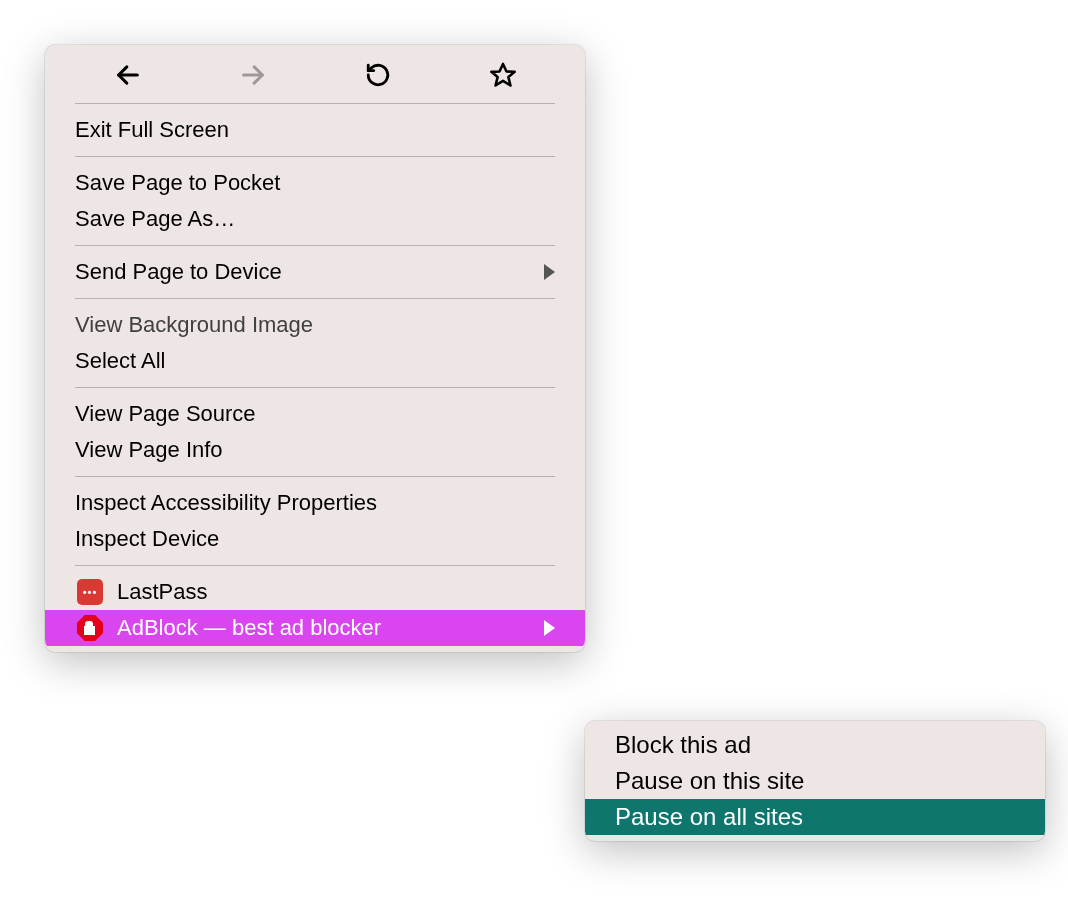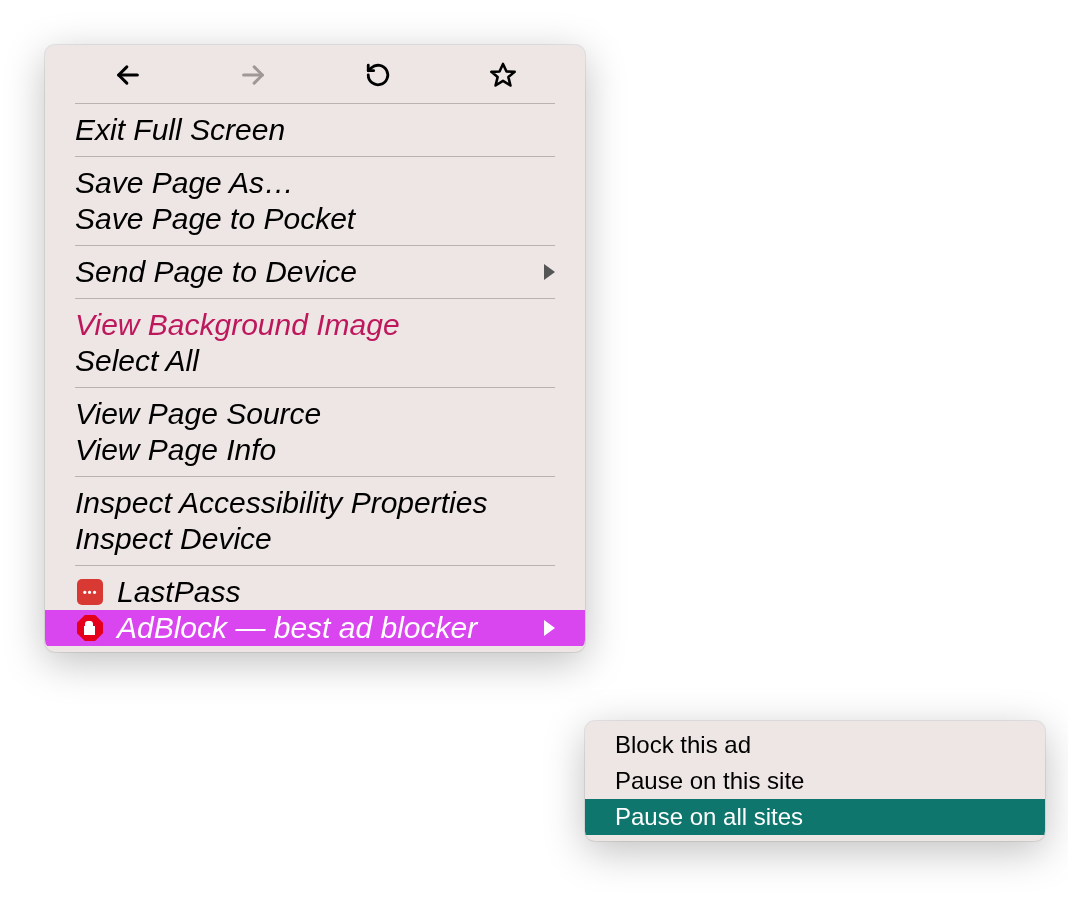--- a/index.html
+++ b/index.html
@@ -16,23 +16,22 @@
     }
     .menu {
       position: absolute;
       left: 45px;
       top: 45px;
       width: 540px;
       background: #eee5e5;
       border-radius: 10px;
       box-shadow: 0 10px 40px rgba(0,0,0,0.25), 0 0 0 1px rgba(0,0,0,0.08);
       padding: 6px 0 2px 0;
-      font-size: 30px;
+      font-size: 22px;
       color: #000;
-      font-style: italic;
     }
     .submenu {
       position: absolute;
       left: 585px;
       top: 721px;
       width: 460px;
       background: #eee5e5;
       border-radius: 10px;
       box-shadow: 0 10px 40px rgba(0,0,0,0.25), 0 0 0 1px rgba(0,0,0,0.08);
       padding: 6px 0;
@@ -79,21 +78,21 @@
       align-items: center;
       justify-content: center;
       margin-right: 12px;
       flex-shrink: 0;
     }
     .menu-item .label {
       flex: 1;
       line-height: 1.2;
     }
     .menu-item.disabled .label {
-      color: #be185d;
+      color: #404040;
     }
     .menu-item.highlighted {
       background: #d946ef;
       color: #fff;
     }
     .submenu-arrow {
       width: 0;
       height: 0;
       border-top: 8px solid transparent;
       border-bottom: 8px solid transparent;
@@ -182,24 +181,24 @@
   <div class="group">
     <div class="menu-item">
       <span class="label">Exit Full Screen</span>
     </div>
   </div>
 
   <div class="separator"></div>
 
   <div class="group">
     <div class="menu-item">
+      <span class="label">Save Page to Pocket</span>
+    </div>
+    <div class="menu-item">
       <span class="label">Save Page As…</span>
-    </div>
-    <div class="menu-item">
-      <span class="label">Save Page to Pocket</span>
     </div>
   </div>
 
   <div class="separator"></div>
 
   <div class="group">
     <div class="menu-item">
       <span class="label">Send Page to Device</span>
       <span class="submenu-arrow"></span>
     </div>

